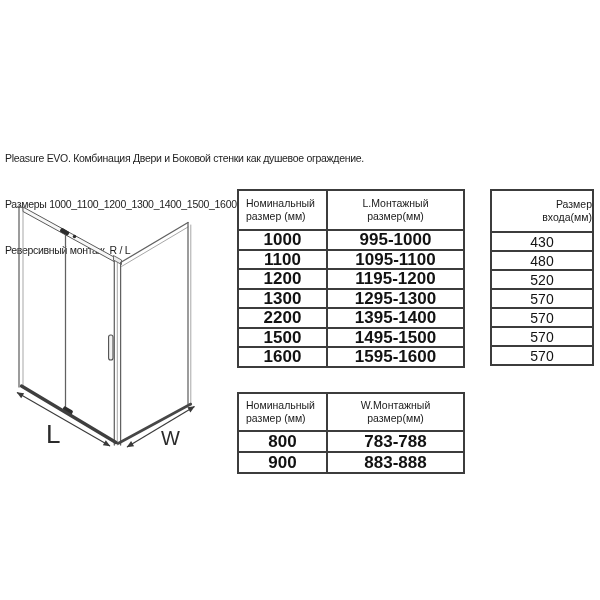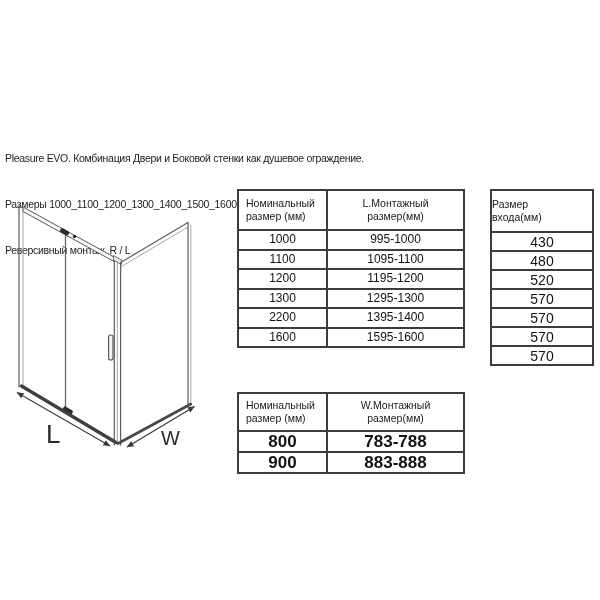--- a/index.html
+++ b/index.html
@@ -28,24 +28,24 @@
     font-weight:400; font-size:10.5px; line-height:13.5px;
     color:#1a1a1a; vertical-align:middle;
   }
   table.tbl th .hl { display:block; }
   table.tbl td { text-align:center; vertical-align:middle; }
 
   .l-table  { left:237px; top:189px; }
   .l-table th { height:38px; }
   .l-table th.c1 { text-align:left; padding-left:7px; }
   .l-table th.c2 { text-align:center; }
-  .l-table td { height:17.5px; font-size:12px; line-height:17px; }
+  .l-table td { height:17.5px; font-size:17px; line-height:17px;font-weight:bold; }
 
   .entry-table { left:490px; top:189px; }
-  .entry-table th { height:40px; text-align:left; font-size:11.5px; line-height:15.5px; }
+  .entry-table th { height:40px; text-align:right; font-size:11.5px; line-height:15.5px; }
   .entry-table td { height:17px; font-size:14px; line-height:16px;border-radius:8px; }
 
   .w-table { left:237px; top:392px; }
   .w-table th { height:36px; }
   .w-table th.c1 { text-align:left; padding-left:7px; }
   .w-table th.c2 { text-align:center;margin-left:20px; }
   .w-table td { height:19px; font-size:17px; line-height:18px;font-weight:bold; }
 
   
   .figure { position:absolute; left:0; top:190px; }
@@ -151,20 +151,24 @@
     </tr>
     <tr>
       <td>1300</td>
       <td>1295-1300</td>
     </tr>
     <tr>
       <td>2200</td>
       <td>1395-1400</td>
     </tr>
     <tr>
+      <td>1500</td>
+      <td>1495-1500</td>
+    </tr>
+    <tr>
       <td>1600</td>
       <td>1595-1600</td>
     </tr>
   </tbody>
     </table>
 
   <table class="tbl entry-table">
     <colgroup>
         <col style="width:102px">
       </colgroup>

